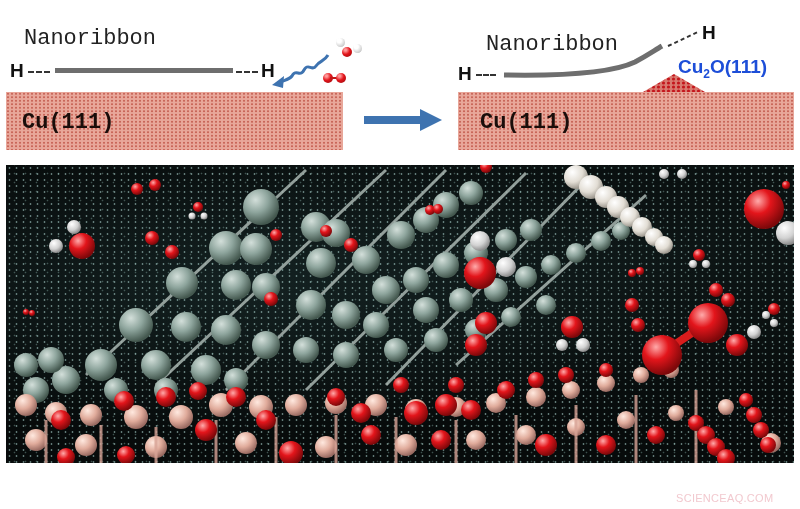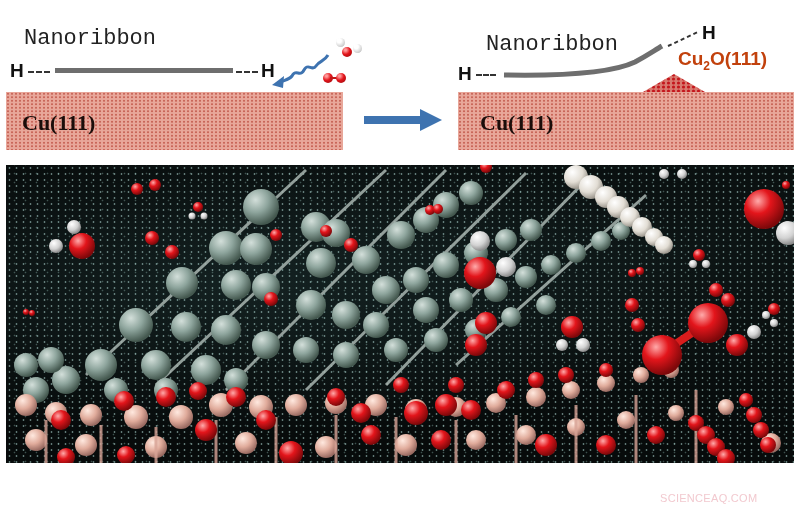--- a/index.html
+++ b/index.html
@@ -3,38 +3,38 @@
 <meta charset="utf-8">
 <style>
   html,body{margin:0;padding:0;background:#ffffff;}
   body{width:800px;height:509px;position:relative;overflow:hidden;font-family:"Liberation Sans",sans-serif;}
   .abs{position:absolute;}
   .serif{font-family:Liberation Mono, monospace;}
   .bold{font-family:"Liberation Sans","DejaVu Sans",sans-serif;font-weight:bold;}
   .slab{position:absolute;background-color:#e8a79a;
     background-image:radial-gradient(circle at 50% 50%, #c9675a 0 1.1px, transparent 1.4px);
     background-size:4px 3.5px;}
-  .slab-label{position:absolute;font-size:22px;font-weight:bold;color:#1a0d0a;font-family:Liberation Serif, serif;}
+  .slab-label{position:absolute;font-size:22px;font-weight:bold;color:#1a0d0a;font-family:Liberation Mono, monospace;}
   .hlabel{font-size:19px;font-weight:bold;color:#111;}
   .dash{position:absolute;border-top:2px dashed #333;height:0;}
   .ribbon{position:absolute;background:#6e6e6e;height:5px;}
   .atom{position:absolute;border-radius:50%;}
   .o{background:radial-gradient(circle at 35% 30%, #ff9a9a 0 10%, #e3151b 45%, #8f0a0c 100%);}
   .h{background:radial-gradient(circle at 35% 30%, #ffffff 0 25%, #cfcfcf 70%, #8f8f8f 100%);}
   .photo{position:absolute;left:6px;top:165px;width:788px;height:298px;overflow:hidden;
     background:
       radial-gradient(ellipse at 30% 40%, rgba(40,70,70,0.35), transparent 60%),
       radial-gradient(ellipse at 85% 30%, rgba(30,50,50,0.25), transparent 60%),
       #070b0b;}
   .stars{position:absolute;inset:0;
     background-image:
       radial-gradient(circle, rgba(170,210,205,0.55) 0 0.8px, transparent 1.2px),
       radial-gradient(circle, rgba(140,180,175,0.4) 0 0.7px, transparent 1.1px);
     background-size:7px 6px, 11px 9px;background-position:0 0,3px 4px;}
-  .watermark{position:absolute;left:660px;top:492px;font-size:11px;color:#f2c9cf;letter-spacing:0.3px;}
+  .watermark{position:absolute;left:676px;top:492px;font-size:11px;color:#f2c9cf;letter-spacing:0.3px;}
 </style>
 </head>
 <body>
 
 <div>
   <div class="abs serif" style="left:24px;top:26px;font-size:22px;color:#222;">Nanoribbon</div>
   <div class="abs bold hlabel" style="left:10px;top:60px;">H</div>
   <div class="dash" style="left:28px;top:71px;width:22px;"></div>
   <div class="ribbon" style="left:55px;top:68px;width:178px;"></div>
   <div class="dash" style="left:236px;top:71px;width:22px;"></div>
@@ -71,21 +71,21 @@
   <div class="abs bold hlabel" style="left:458px;top:63px;">H</div>
   <div class="dash" style="left:476px;top:74px;width:20px;"></div>
   <svg class="abs" style="left:500px;top:40px;" width="170" height="42">
     <path d="M4 35 C60 36, 110 34, 135 22 C148 15, 155 10, 162 6" fill="none" stroke="#6e6e6e" stroke-width="5"></path>
   </svg>
   <svg class="abs" style="left:666px;top:28px;" width="36" height="22">
     <line x1="2" y1="18" x2="32" y2="4" stroke="#333" stroke-width="2" stroke-dasharray="4,3"></line>
   </svg>
   <div class="abs bold hlabel" style="left:702px;top:22px;">H</div>
 
-  <div class="abs bold" style="left:678px;top:48px;font-size:19px;color:#c2410c;">
+  <div class="abs bold" style="left:678px;top:56px;font-size:19px;color:#1d4ed8;">
     <span>Cu</span><sub style="font-size:12px;">2</sub><span>O(111)</span>
   </div>
   <svg class="abs" style="left:641px;top:73px;" width="66" height="20">
     <defs>
       <pattern id="cuop" width="5" height="4" patternUnits="userSpaceOnUse">
         <rect width="5" height="4" fill="#d97a70"></rect>
         <circle cx="2.5" cy="2" r="1.6" fill="#c4161c"></circle>
       </pattern>
     </defs>
     <polygon points="2,19 33,1 64,19" fill="url(#cuop)"></polygon>

